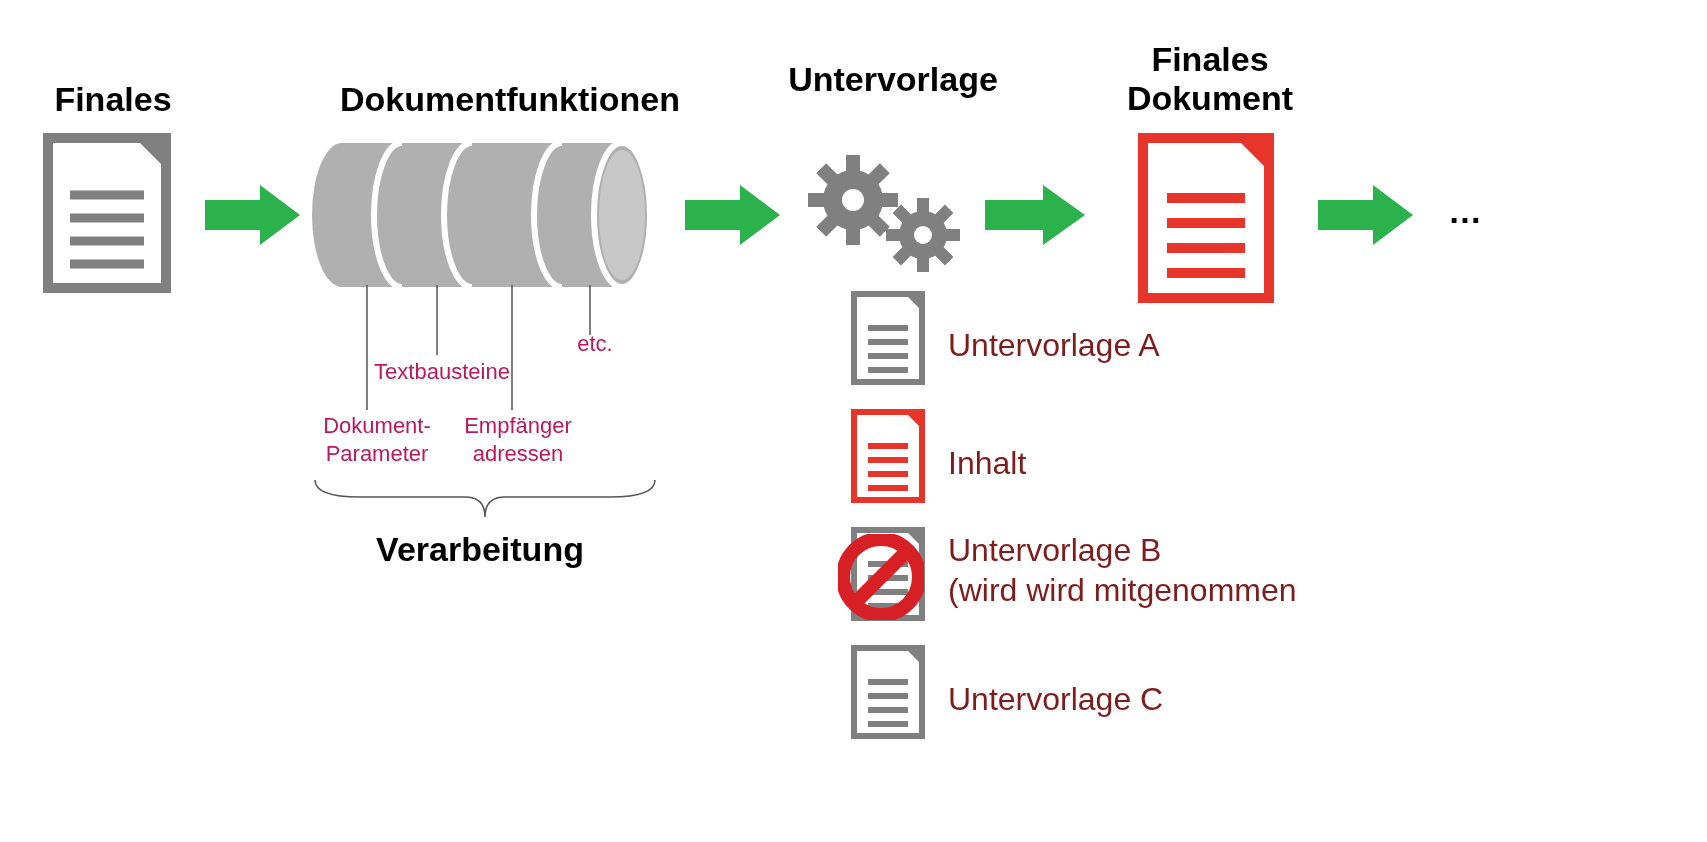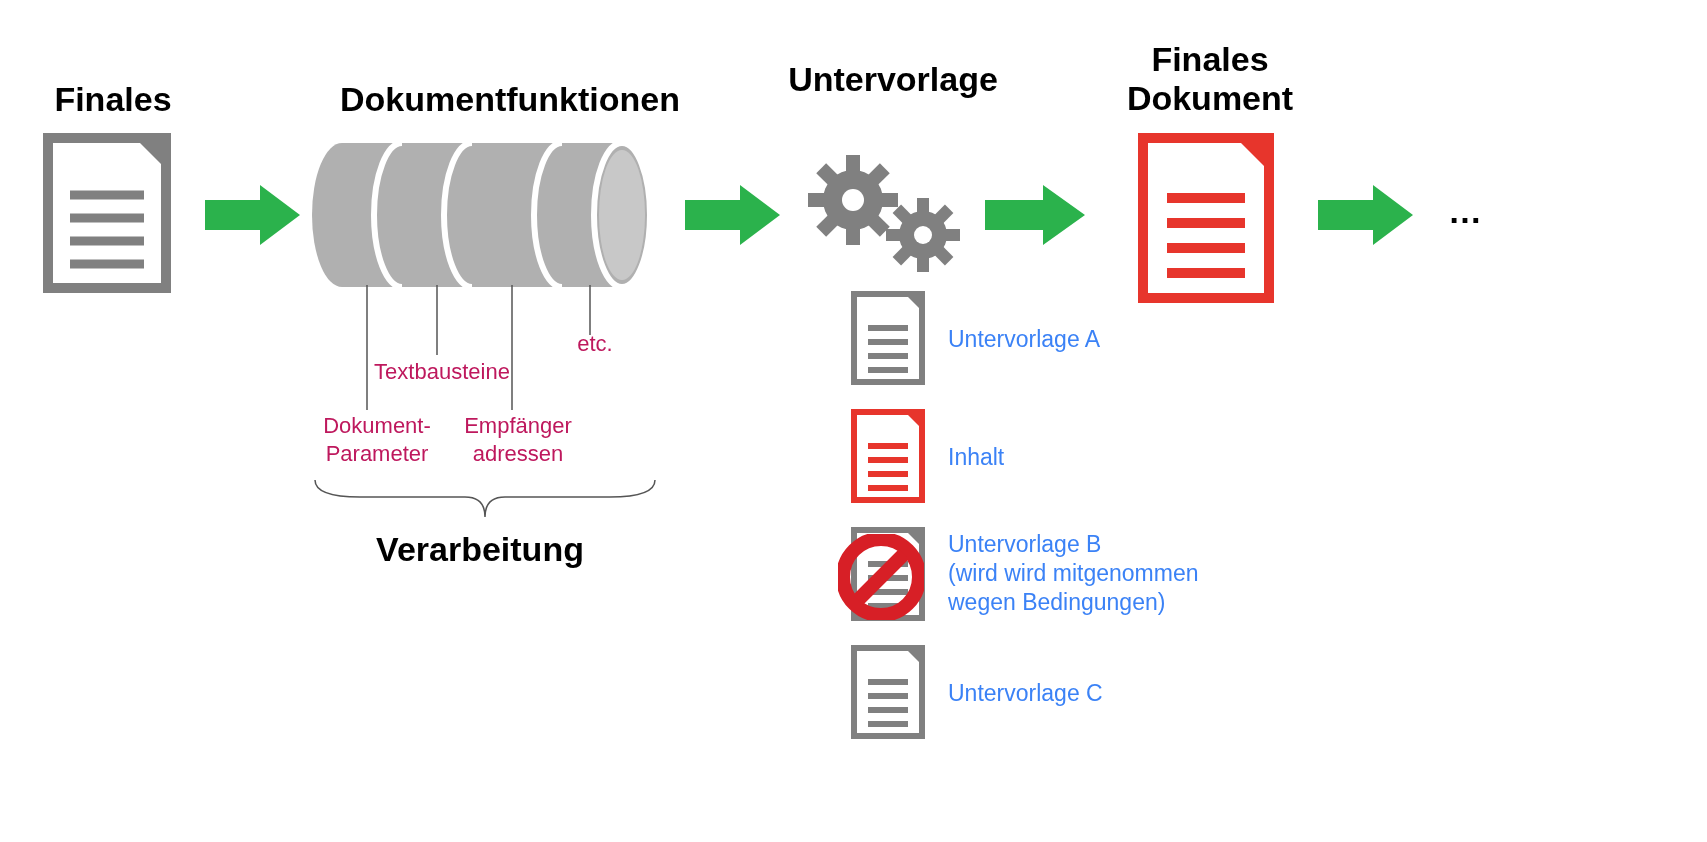--- a/index.html
+++ b/index.html
@@ -21,22 +21,22 @@
   }
   .label {
     position: absolute;
     font-size: 22px;
     color: #be185d;
     text-align: center;
     line-height: 1.25;
   }
   .sub-label {
     position: absolute;
-    font-size: 23px;
-    color: #3b82f6;
+    font-size: 32px;
+    color: #7f1d1d;
     line-height: 1.25;
   }
   .ellipsis {
     position: absolute;
     font-size: 34px;
     font-weight: 700;
     color: #000;
   }
 </style>
 </head>
@@ -215,21 +215,20 @@
   <line x1="18" y1="66" x2="58" y2="66" stroke="#808080" stroke-width="6"></line>
   <line x1="18" y1="80" x2="58" y2="80" stroke="#808080" stroke-width="6"></line>
 </svg>
 <svg style="position:absolute; left:838px; top:534px;" width="86" height="86">
   <circle cx="43" cy="43" r="38" fill="none" stroke="#d71f26" stroke-width="14"></circle>
   <line x1="20" y1="66" x2="66" y2="20" stroke="#d71f26" stroke-width="14"></line>
 </svg>
 <div class="sub-label" style="left:948px; top:530px;">
   <span>Untervorlage B</span><br>
   <span>(wird wird mitgenommen</span><br>
-  <span>wegen Bedingungen)</span>
 </div>
 
 <svg style="position:absolute; left:850px; top:644px;" width="80" height="98">
   <rect x="4" y="4" width="68" height="88" fill="none" stroke="#808080" stroke-width="6"></rect>
   <polygon points="52,1 75,1 75,24" fill="#808080"></polygon>
   <line x1="18" y1="38" x2="58" y2="38" stroke="#808080" stroke-width="6"></line>
   <line x1="18" y1="52" x2="58" y2="52" stroke="#808080" stroke-width="6"></line>
   <line x1="18" y1="66" x2="58" y2="66" stroke="#808080" stroke-width="6"></line>
   <line x1="18" y1="80" x2="58" y2="80" stroke="#808080" stroke-width="6"></line>
 </svg>

